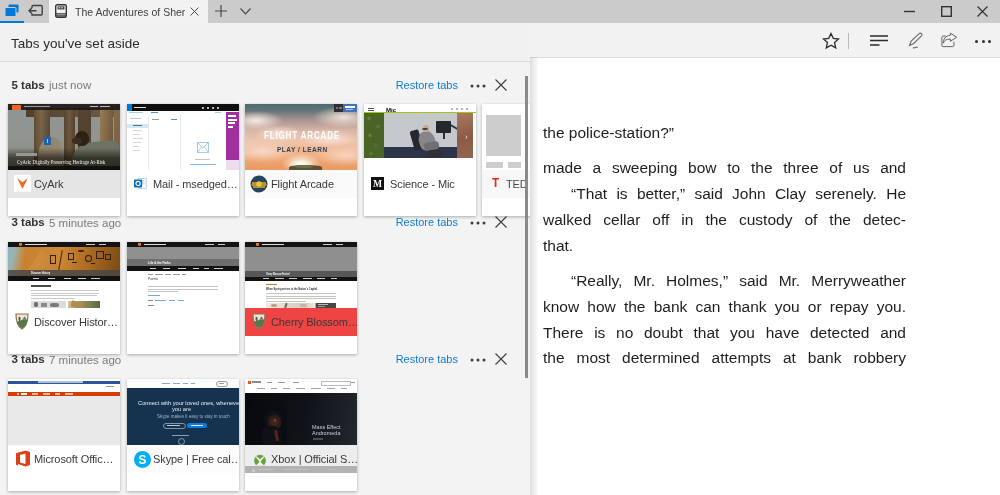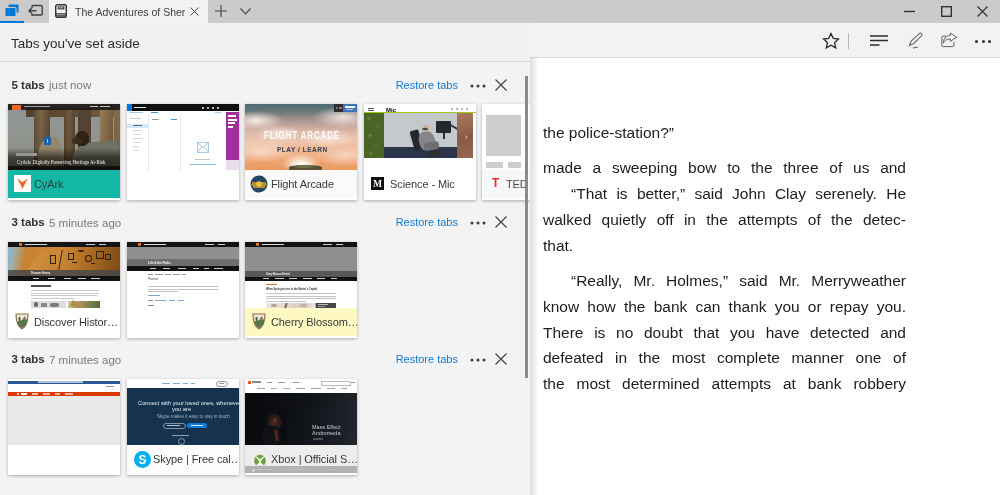--- a/index.html
+++ b/index.html
@@ -19,21 +19,21 @@
 #pshadow{position:absolute;left:530px;top:57px;width:9px;height:438px;background:linear-gradient(to right,rgba(0,0,0,0.13),rgba(0,0,0,0))}
 #sthumb{position:absolute;left:525px;top:76px;width:3px;height:302px;background:#8a8a8a}
 
 .ghead{position:absolute;left:0;width:530px;height:18px}
 .gtabs{position:absolute;left:11.5px;top:2px;font-size:11.5px;font-weight:600;color:#333}
 .gtime{position:absolute;left:49px;top:2.5px;font-size:11.5px;color:#7a7a7a}
 .grestore{position:absolute;right:72px;top:2px;font-size:11px;color:#0f7cd6}
 .gdots{position:absolute;left:470px;top:0}
 .gx{position:absolute;left:495px;top:2px}
 
-.card{position:absolute;width:112px;height:96px;background:#fff;box-shadow:0 1px 3px rgba(0,0,0,.3);overflow:hidden}
+.card{position:absolute;width:112px;height:112px;background:#fff;box-shadow:0 1px 3px rgba(0,0,0,.3);overflow:hidden}
 .thumb{position:absolute;left:0;top:0;width:112px;height:66px;overflow:hidden}
 .cfoot{position:absolute;left:0;top:66px;width:112px;height:28px}
 .ftitle{position:absolute;left:26px;top:7.5px;font-size:11px;color:#383838;white-space:nowrap;letter-spacing:-0.1px}
 .flogo{position:absolute;left:6.5px;top:7px;width:13px;height:13px}
 .d{position:absolute}
 .ts{position:absolute;transform-origin:0 0;white-space:nowrap}
 
 #reading{position:absolute;left:530px;top:58px;width:470px;height:437px;background:#fff}
 #rtext{position:absolute;left:543px;top:120px;width:363px;font-size:15.5px;line-height:25.8px;color:#1d1d1d}
 #rtext .jl{text-align:justify;text-align-last:justify}
@@ -165,21 +165,21 @@
   <div class="d" style="left:0;top:44px;width:112px;height:22px;background:linear-gradient(rgba(15,12,8,0),rgba(15,12,8,.6) 45%,rgba(15,12,8,.72))"></div>
   <div class="d" style="left:8px;top:49px;width:21px;height:2.5px;background:#9a968f"></div>
   <div class="ts" style="left:9px;top:54px;font-size:12px;font-family:'Liberation Serif',serif;color:#f2f2f2;transform:scale(.4,.5)">CyArk: Digitally Preserving Heritage At-Risk</div>
   <div class="d" style="left:0;top:62px;width:112px;height:4px;background:rgba(12,10,8,.8)"></div>
   <div class="d" style="left:0;top:0;width:112px;height:6px;background:rgba(26,23,20,.88)"></div>
   <div class="d" style="left:3.7px;top:0.5px;width:9px;height:5px;background:#f26522"></div>
   <div class="d" style="left:16px;top:2px;width:26px;height:1px;background:rgba(255,255,255,.55)"></div>
   <div class="d" style="left:82px;top:2px;width:8px;height:1.2px;background:rgba(255,255,255,.7)"></div>
   <div class="d" style="left:92px;top:2px;width:10px;height:1.2px;background:rgba(255,255,255,.7)"></div>
  </div>
- <div class="cfoot" style="background:#14b8a6">
+ <div class="cfoot" style="background:#e5e5e5">
   <div class="d" style="left:6px;top:5px;width:17px;height:17px;background:#fff"></div>
   <svg class="flogo" style="left:8px;top:7px;width:13px;height:13px" viewBox="0 0 16 16">
           <path d="M1.5 1.5 L8 14.5 L14.5 1.5 L8 6.5 Z" fill="#f26522"></path>
         </svg>
   <span class="ftitle">CyArk</span>
  </div>
 </div>
 <div class="card" style="left:127px;top:42px">
  <div class="thumb" style="background:#fff">
   <div class="d" style="left:0;top:0;width:112px;height:7px;background:#0f0f0f"></div>
@@ -212,20 +212,29 @@
         </svg>
   <div class="d" style="left:68px;top:55px;width:15px;height:1px;background:#c5c5c5"></div>
   <div class="d" style="left:63px;top:59.5px;width:26px;height:1px;background:#85bce6"></div>
   <div class="d" style="left:98.5px;top:8px;width:13.5px;height:48px;background:#a0309e"></div>
         <div class="d" style="left:98.5px;top:56px;width:13.5px;height:10px;background:#ecdcec"></div>
   <div class="d" style="left:101px;top:11px;width:8px;height:2px;background:#fff"></div>
   <div class="d" style="left:101px;top:14.5px;width:9px;height:2px;background:#fff"></div>
   <div class="d" style="left:101px;top:18px;width:7px;height:2px;background:#fff"></div>
   <div class="d" style="left:101px;top:21.5px;width:5px;height:2px;background:#fff"></div>
  </div>
+ <div class="cfoot" style="background:#fff">
+  <svg class="flogo" viewBox="0 0 16 16">
+          <rect x="5" y="2" width="10" height="12" fill="#fff" stroke="#9cc3e5" stroke-width="0.8"></rect>
+          <path d="M7 4.5 H13 M7 6.5 H13 M7 8.5 H13" stroke="#9cc3e5" stroke-width="0.8"></path>
+          <rect x="0" y="3" width="10" height="10" rx="1" fill="#0072c6"></rect>
+          <circle cx="5" cy="8" r="2.6" fill="none" stroke="#fff" stroke-width="1.3"></circle>
+        </svg>
+  <span class="ftitle">Mail - msedged…</span>
+ </div>
 </div>
 <div class="card" style="left:245px;top:42px">
  <div class="thumb" style="background:
    radial-gradient(ellipse 40px 14px at 10% 25%, rgba(252,240,232,.95), rgba(252,240,232,0) 68%),
    radial-gradient(ellipse 46px 16px at 88% 20%, rgba(250,234,226,.9), rgba(250,234,226,0) 68%),
    radial-gradient(ellipse 34px 12px at 30% 45%, rgba(252,232,222,.85), rgba(252,232,222,0) 70%),
    radial-gradient(ellipse 38px 13px at 75% 52%, rgba(252,228,218,.85), rgba(252,228,218,0) 70%),
    radial-gradient(ellipse 50px 16px at 15% 72%, rgba(250,225,212,.8), rgba(250,225,212,0) 70%),
    radial-gradient(ellipse 46px 15px at 90% 78%, rgba(250,222,208,.8), rgba(250,222,208,0) 70%),
    radial-gradient(ellipse 26px 14px at 50% 90%, rgba(255,252,245,.95), rgba(255,252,245,0) 75%),
@@ -405,21 +414,21 @@
   <div class="d" style="left:21px;top:53.5px;width:70px;height:1px;background:#c3c3c3"></div>
   <div class="d" style="left:21px;top:56px;width:70px;height:1px;background:#c3c3c3"></div>
   <div class="d" style="left:21px;top:58.5px;width:40px;height:1px;background:#c3c3c3"></div>
   <div class="d" style="left:21px;top:60.5px;width:70px;height:5.5px;background:linear-gradient(90deg,#efe8e0 0%,#e4d8cc 30%,#d8c9bb 55%,#efe9e2 70%,#474747 72%,#474747 100%)"></div>
   <div class="d" style="left:26px;top:61.5px;width:6px;height:3px;background:#b8a392;border-radius:40%"></div>
   <div class="d" style="left:40px;top:61px;width:2px;height:4.5px;background:#6f655c;transform:rotate(18deg)"></div>
   <div class="d" style="left:55px;top:61.5px;width:7px;height:3px;background:#c4b4a4;border-radius:40%"></div>
   <div class="d" style="left:73px;top:62px;width:10px;height:1.2px;background:#bbb"></div>
   <div class="d" style="left:73px;top:64.2px;width:7px;height:1px;background:#999"></div>
  </div>
- <div class="cfoot" style="background:#fef9c3">
+ <div class="cfoot" style="background:#ef4444">
   <svg class="flogo" style="left:7px;top:5px;width:14px;height:17px" viewBox="0 0 14 17">
    <path d="M1 1 H13 C13 8 11.5 13.5 7 16 C2.5 13.5 1 8 1 1 Z" fill="#ece5d5" stroke="#96714b" stroke-width="1.2"></path>
    <path d="M2 9 C4 7 6 8 7.5 6.5 L12.5 6.5 C12 10.5 10.5 13.3 7 15.2 C4.5 13.8 3 11.8 2 9 Z" fill="#55774a"></path>
    <path d="M9.5 3.2 L11.5 6.5 H7.5 Z" fill="#6b6f63"></path>
    <path d="M4.5 4 V8 M3.2 5 L5.8 5 M3.5 6.3 L5.5 6.3" stroke="#3c5732" stroke-width="0.9"></path>
   </svg>
   <span class="ftitle">Cherry Blossom…</span>
  </div>
 </div>
 
@@ -429,20 +438,27 @@
   <div class="d" style="left:30px;top:2.2px;width:45px;height:1.4px;background:#bcd;opacity:.9"></div>
   <div class="d" style="left:98px;top:6.5px;width:8px;height:1.4px;background:#999"></div>
   <div class="d" style="left:0;top:12.5px;width:112px;height:4.8px;background:#d83b01"></div>
   <div class="d" style="left:9px;top:13.8px;width:2.4px;height:2.4px;background:#fff;border-radius:50%"></div>
   <div class="d" style="left:13px;top:14.2px;width:6px;height:1.5px;background:#fff"></div>
   <div class="d" style="left:24px;top:14.2px;width:6px;height:1.5px;background:#f4b8a2"></div>
   <div class="d" style="left:35px;top:14.2px;width:7px;height:1.5px;background:#f4b8a2"></div>
   <div class="d" style="left:47px;top:14.2px;width:5px;height:1.5px;background:#f4b8a2"></div>
   <div class="d" style="left:57px;top:14.2px;width:8px;height:1.5px;background:#f4b8a2"></div>
   <div class="d" style="left:0;top:17.3px;width:112px;height:48.7px;background:#e9e9e9"></div>
+ </div>
+ <div class="cfoot" style="background:#fff">
+  <svg class="flogo" style="left:7px;top:5px;width:16px;height:17px" viewBox="0 0 16 17">
+   <path d="M10.5 0.5 L15 2 V15 L10.5 16.5 L3 14 V15.5 L1 14.8 V3.2 L10.5 0.5 Z" fill="#dc3e15"></path>
+   <path d="M10.5 3.5 L5 5 V12.5 L10.5 14 Z" fill="#fff"></path>
+  </svg>
+  <span class="ftitle">Microsoft Offic…</span>
  </div>
 </div>
 <div class="card" style="left:127px;top:317px">
  <div class="thumb" style="background:#fff">
   <div class="d" style="left:35px;top:3.5px;width:8px;height:1.5px;background:#7ab0d8"></div>
   <div class="d" style="left:46px;top:3.5px;width:7px;height:1.5px;background:#7ab0d8"></div>
   <div class="d" style="left:56px;top:3.5px;width:5px;height:1.5px;background:#7ab0d8"></div>
   <div class="d" style="left:64px;top:3.5px;width:4px;height:1.5px;background:#7ab0d8"></div>
   <div class="d" style="left:89px;top:2px;width:10px;height:4px;border:0.8px solid #9a9a9a;border-radius:3px"></div>
   <div class="d" style="left:91.5px;top:3.7px;width:5px;height:1px;background:#9a9a9a"></div>
@@ -508,21 +524,20 @@
  </div>
 </div>
 </div>
 <div id="pshadow"></div>
 <div id="sthumb"></div>
 <div id="rtext">
 <div class="ll">the police-station?”</div>
 <div class="psp"></div>
 <div class="jl">made a sweeping bow to the three of us and</div>
 <div class="jl ind">“That is better,” said John Clay serenely. He</div>
-<div class="jl">walked quietly off in the attempts of the detec-</div>
+<div class="jl">walked cellar off in the custody of the detec-</div>
 <div class="ll">that.</div>
 <div class="psp"></div>
 <div class="jl ind">“Really, Mr. Holmes,” said Mr. Merryweather</div>
 <div class="jl">know how the bank can thank you or repay you.</div>
 <div class="jl">There is no doubt that you have detected and</div>
-<div class="jl">defeated in the most complete manner one of</div>
 <div class="jl">the most determined attempts at bank robbery</div>
 </div>
 
 </body></html>

